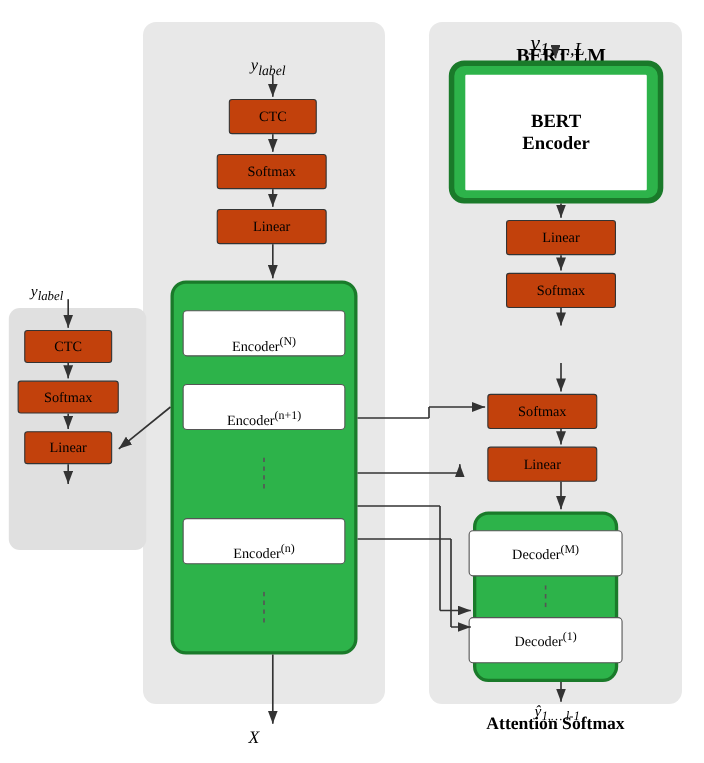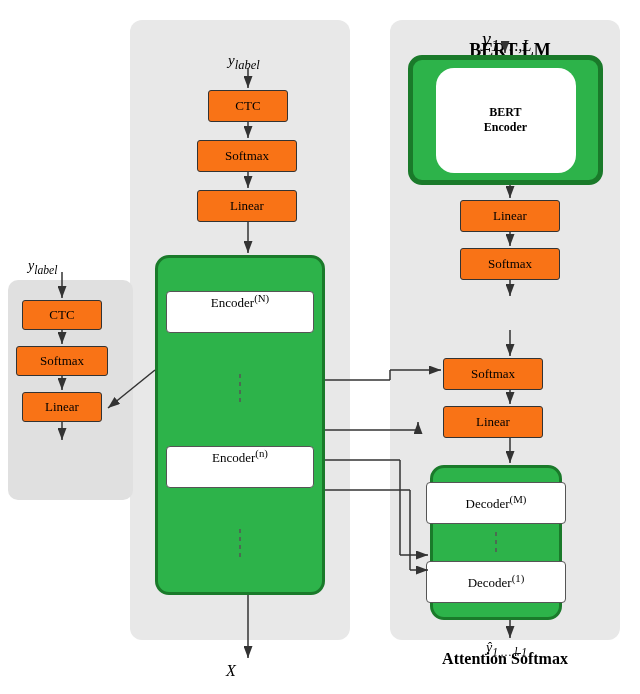--- a/index.html
+++ b/index.html
@@ -92,54 +92,54 @@
       height: 130px;
       background: #2db34a;
       border: 5px solid #1a7a2a;
       border-radius: 14px;
       display: flex;
       align-items: center;
       justify-content: center;
     }
 
     .bert-inner {
-      width: 140px;
+      width: 165px;
       height: 105px;
       background: white;
-      border-radius: 18px;
-      display: flex;
-      align-items: center;
-      justify-content: center;
-      font-size: 12px;
+      border-radius: 1px;
+      display: flex;
+      align-items: center;
+      justify-content: center;
+      font-size: 17px;
       font-weight: bold;
       text-align: center;
     }
 
     
     .box {
-      background: #f97316;
+      background: #c2410c;
       border: 1.5px solid #333;
       border-radius: 3px;
       text-align: center;
       font-size: 13px;
       display: flex;
       align-items: center;
       justify-content: center;
     }
 
     .encoder-item {
       width: 148px;
       height: 42px;
       background: white;
       border: 1.5px solid #555;
       border-radius: 4px;
       text-align: center;
       font-size: 13px;
       display: flex;
-      align-items: flex-start;
+      align-items: flex-end;
       justify-content: center;
     }
 
     .decoder-item {
       width: 140px;
       height: 42px;
       background: white;
       border: 1.5px solid #555;
       border-radius: 4px;
       text-align: center;
@@ -254,20 +254,23 @@
     <span>Softmax</span>
   </div>
 
   <div class="box bert-linear2" style="left:443px;">
     <span>Linear</span>
   </div>
 
   <div class="encoder-block">
     <div class="encoder-item">
       <span>Encoder<sup>(N)</sup></span>
+    </div>
+    <div class="encoder-item">
+      <span>Encoder<sup>(n+1)</sup></span>
     </div>
 
     <div style="width:148px; height:30px; display:flex; align-items:center; justify-content:center;">
       <svg width="10" height="30">
           <line x1="5" y1="0" x2="5" y2="30" stroke="#555" stroke-width="1.5" stroke-dasharray="4,4"></line>
         </svg>
     </div>
     <div class="encoder-item">
       <span>Encoder<sup>(n)</sup></span>
     </div>

